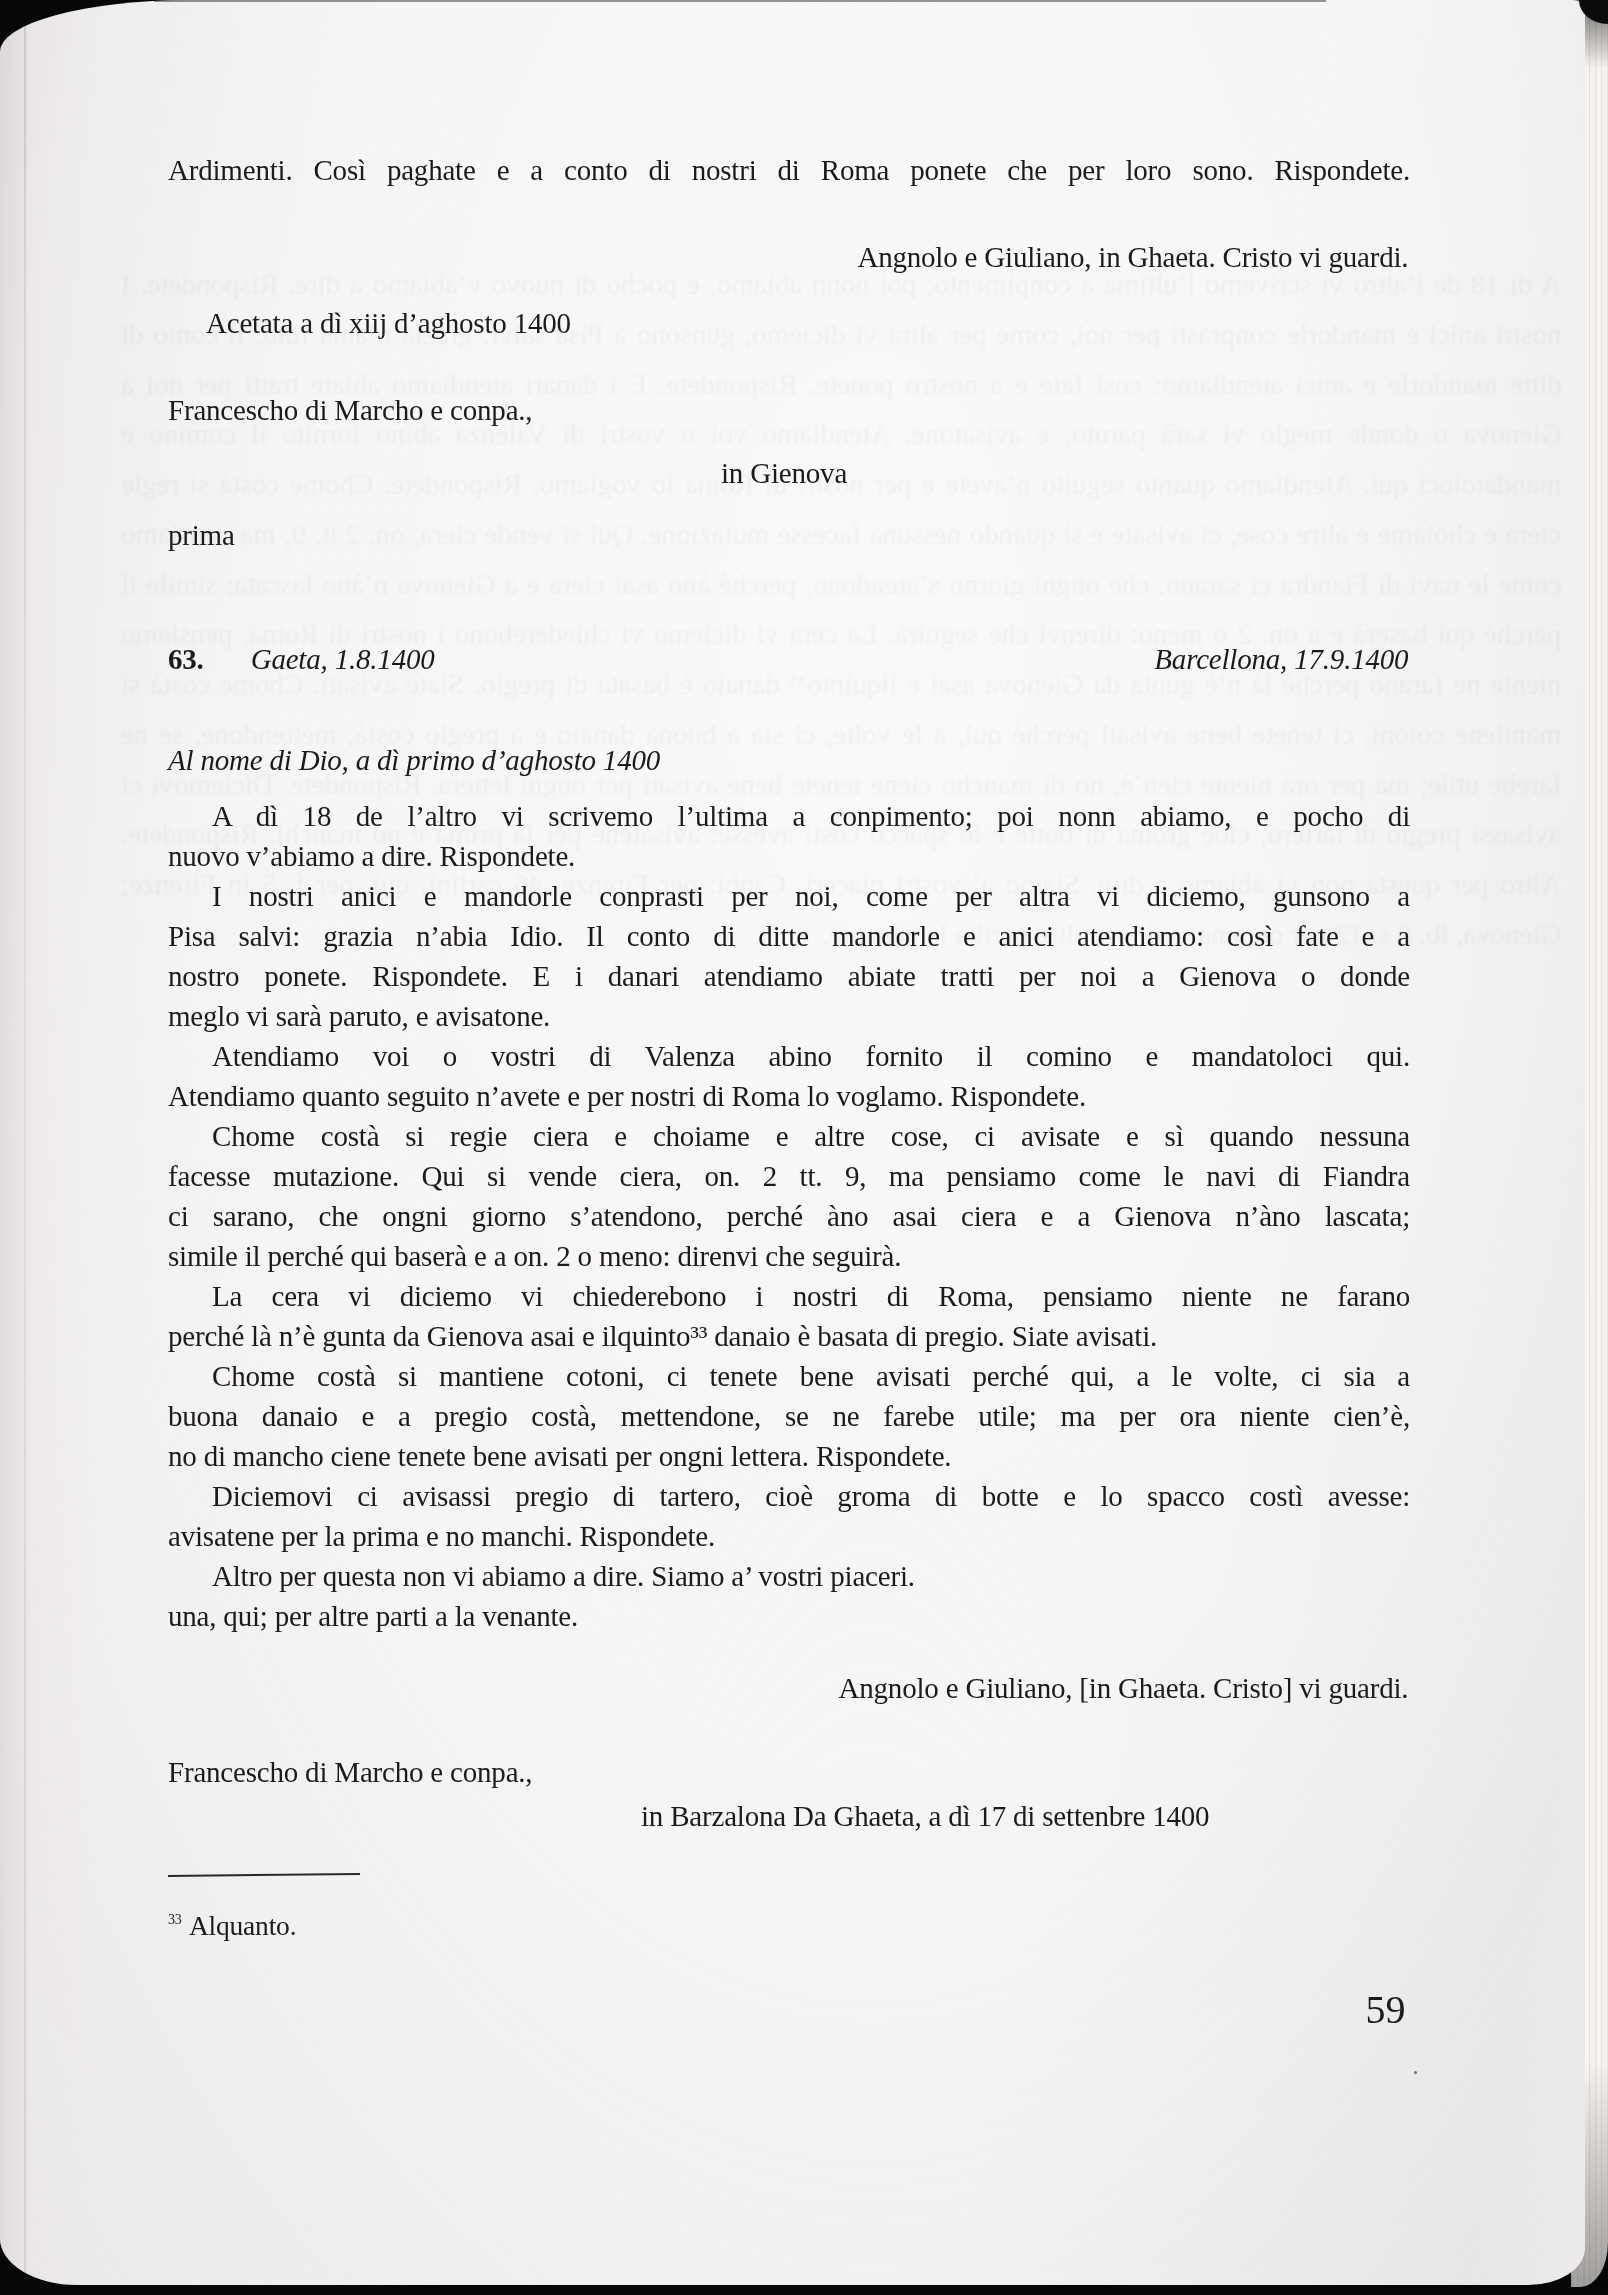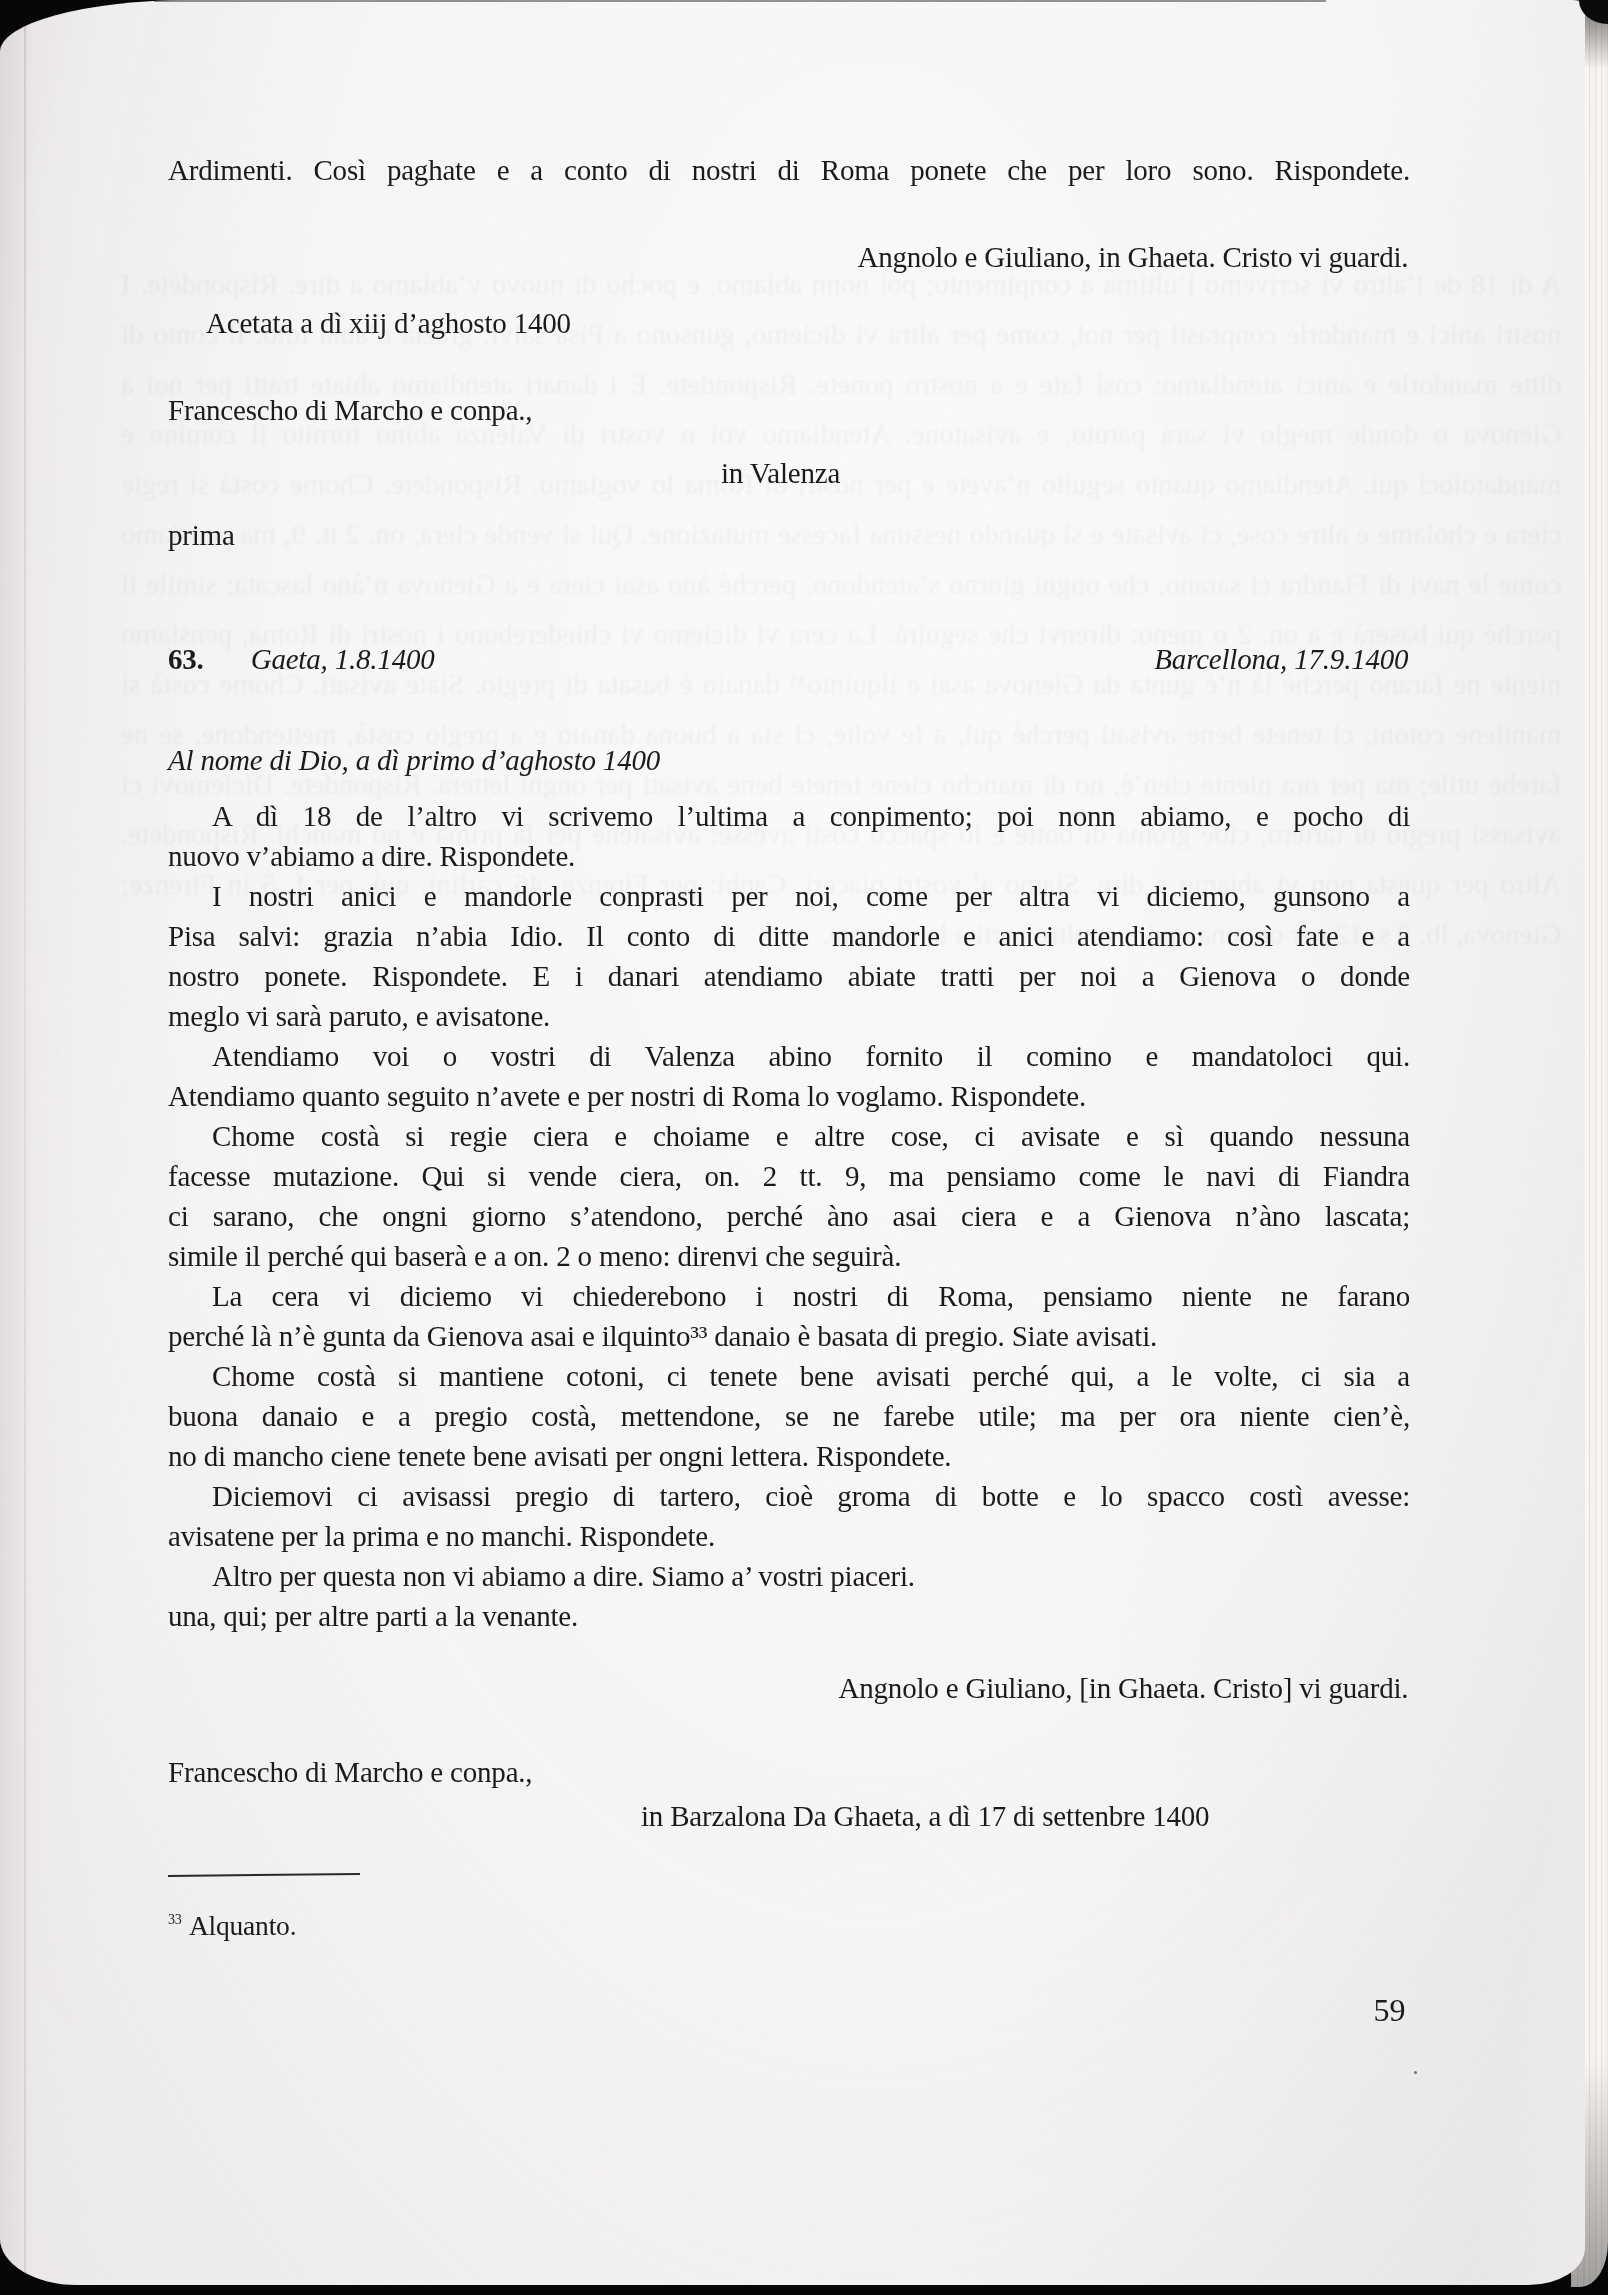--- a/index.html
+++ b/index.html
@@ -77,21 +77,21 @@
   .body{margin-top:16px;}
   .line{text-align:justify;text-align-last:justify;}
   .line.first{text-indent:44px;}
   .line.last{text-align-last:left;}
   .sig2{margin-top:32px;}
   .fran2{margin-top:44px;}
   .barzalona{margin-top:4px;padding-left:473px;}
   .fnrule{margin-top:38px;width:192px;height:2.4px;background:#2b2927;transform:rotate(-0.6deg);}
   .footnote{margin-top:29px;font-size:27.5px;}
   .footnote sup{font-size:14px;line-height:0;margin-right:7.3px;}
-  .pagenum{margin-top:44px;text-align:right;padding-right:4.8px;font-size:32px;}
+  .pagenum{margin-top:44px;text-align:right;padding-right:4.8px;font-size:40px;}
 </style>
 </head>
 <body>
 
 <div class="scan">
 
   <div class="edge-stack"></div>
   <div class="edge-stack-shade"></div>
 
   <div class="paper">
@@ -104,21 +104,21 @@
     <div class="tb">
 
       <div class="jline ardimenti">Ardimenti. Così paghate e a conto di nostri di Roma ponete che per loro sono. Rispondete.</div>
 
       <div class="right-line sig1">Angnolo e Giuliano, in Ghaeta. Cristo vi guardi.</div>
 
       <div class="acetata">Acetata a dì xiij d’aghosto 1400</div>
 
       <div class="fran1">Francescho di Marcho e conpa.,</div>
 
-      <div class="gienova">in Valenza</div>
+      <div class="gienova">in Gienova</div>
 
       <div class="prima">prima</div>
 
       <div class="heading">
         <span class="letter-no">63.</span>
         <span class="origin">Gaeta, 1.8.1400</span>
         <span class="destination">Barcellona, 17.9.1400</span>
       </div>
 
       <div class="center-line salutation">Al nome di Dio, a dì primo d’aghosto 1400</div>

